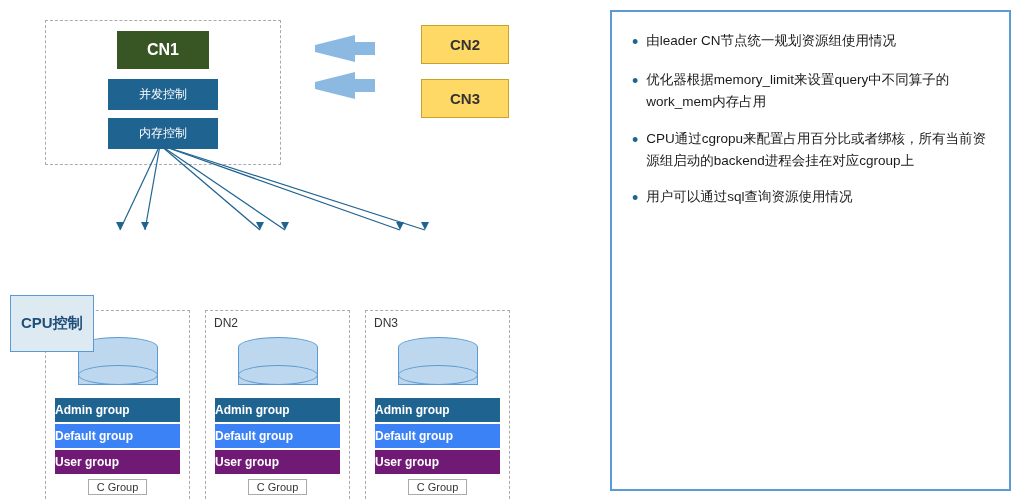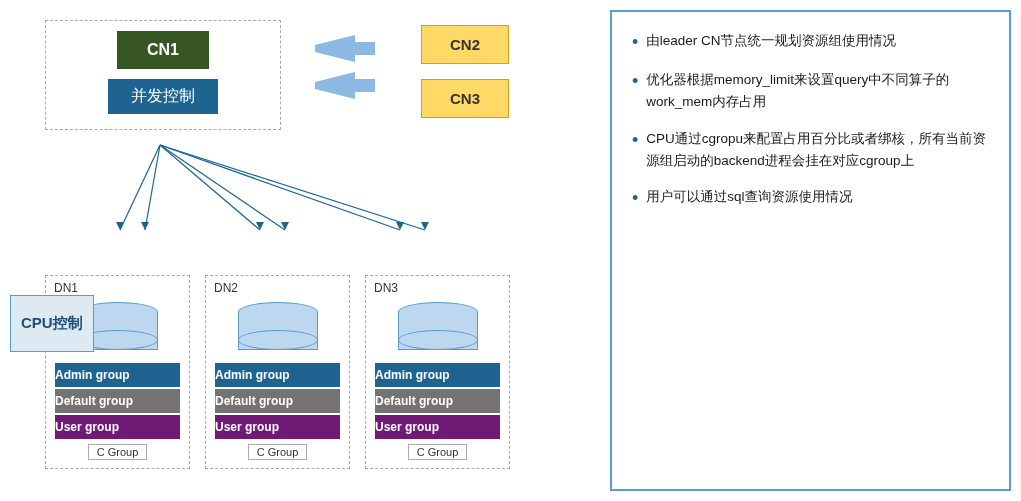--- a/index.html
+++ b/index.html
@@ -81,21 +81,21 @@
     .control-boxes {
       display: flex;
       flex-direction: column;
       gap: 8px;
       width: 100%;
       align-items: center;
     }
     .ctrl-box {
       background: #1f6391;
       color: #fff;
-      font-size: 16px;
+      font-size: 12px;
       padding: 7px 0;
       width: 110px;
       text-align: center;
     }
 
     
     .cn-right {
       display: flex;
       flex-direction: column;
       gap: 15px;
@@ -183,21 +183,21 @@
     .group-box {
       width: 125px;
       padding: 5px 0;
       text-align: left;
       font-size: 12px;
       font-weight: bold;
       margin-top: 2px;
       color: #fff;
     }
     .group-admin { background: #1f6391; }
-    .group-default { background: #737373; }
+    .group-default { background: #3b82f6; }
     .group-user { background: #701a75; }
 
     .cgroup-label {
       font-size: 11px;
       color: #333;
       border: 1px solid #aaa;
       padding: 1px 8px;
       margin-top: 5px;
       background: #fff;
     }
@@ -245,20 +245,21 @@
     <div class="cpu-label">CPU控制</div>
 
     <div class="top-wrapper">
 
       <div class="top-section">
 
         <div class="cn-admin-box">
           <div class="cn1-box">CN1</div>
           <div class="control-boxes">
             <div class="ctrl-box">并发控制</div>
+            <div class="ctrl-box">内存控制</div>
           </div>
         </div>
 
         <svg style="position:absolute; left:200px; top:10px; width:130px; height:100px; overflow:visible;">
 
           <defs>
             <marker id="arrowLeft" markerWidth="10" markerHeight="7" refX="0" refY="3.5" orient="auto">
               <polygon points="10 0, 10 7, 0 3.5" fill="#5b9bd5"></polygon>
             </marker>
           </defs>

